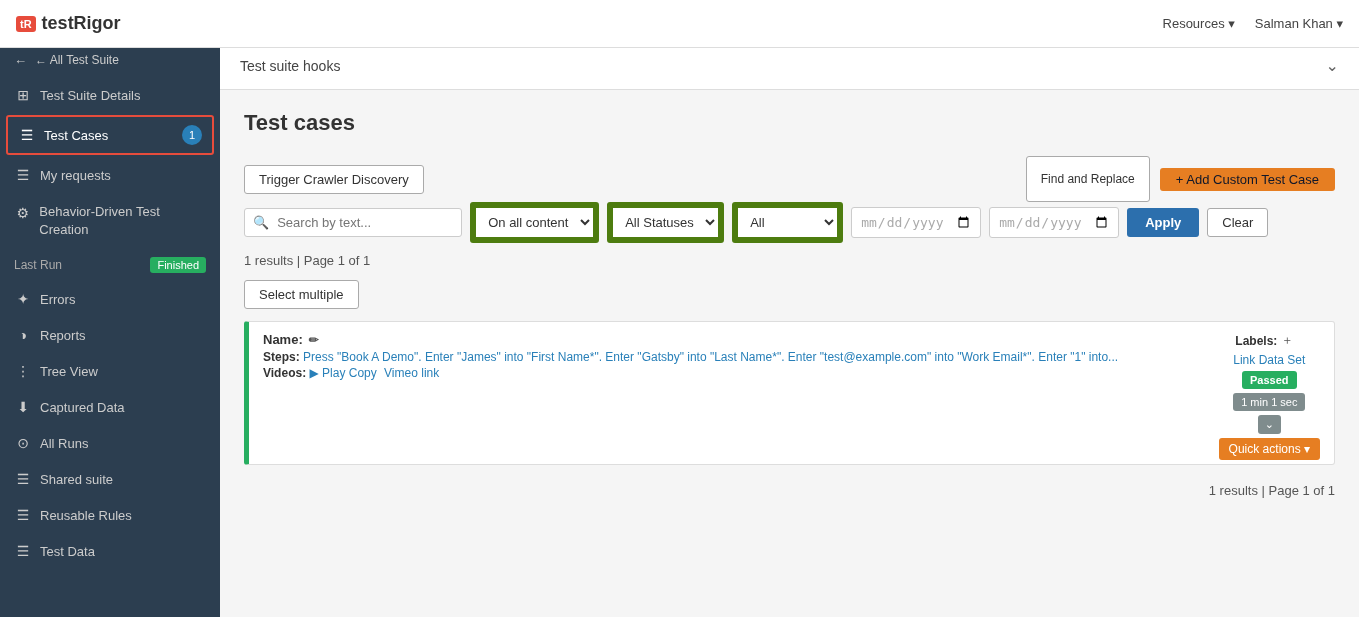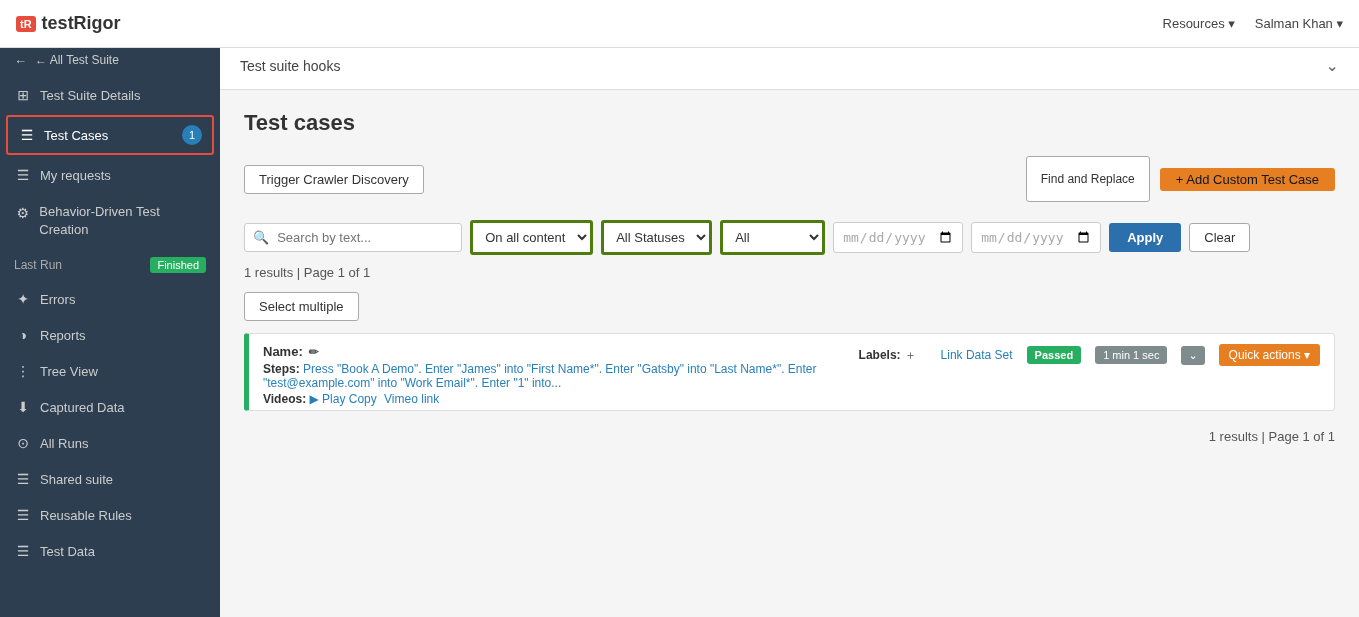--- a/index.html
+++ b/index.html
@@ -141,21 +141,20 @@
       font-weight: 600;
       color: #333;
       margin-bottom: 20px;
     }
 
     
     .toolbar-row {
       display: flex;
       align-items: center;
       justify-content: space-between;
-      margin-bottom: 18px;
     }
     .btn-outline {
       border: 1px solid #aaa;
       background: #fff;
       color: #333;
       padding: 6px 14px;
       border-radius: 3px;
       cursor: pointer;
       font-size: 13px;
     }
@@ -204,21 +203,21 @@
     .search-icon { color: #888; font-size: 13px; }
     .search-input {
       border: none;
       outline: none;
       font-size: 13px;
       padding: 6px 4px;
       width: 180px;
       color: #333;
     }
     .filter-select {
-      border: 3px solid #4d7c0f;
+      border: 6px solid #4d7c0f;
       border-radius: 3px;
       background: #fff;
       padding: 6px 8px;
       font-size: 13px;
       color: #333;
       cursor: pointer;
     }
     .date-input {
       border: 1px solid #ccc;
       border-radius: 3px;
@@ -304,24 +303,25 @@
     .tc-videos {
       font-size: 12px;
       color: #555;
     }
     .tc-videos strong { color: #333; }
     .tc-videos a { color: #2980b9; text-decoration: none; }
 
     .tc-right {
       display: flex;
       align-items: center;
-      gap: 14px;
+      gap: 4px;
       flex-shrink: 0;
       flex-wrap: wrap;
       justify-content: flex-end;
+      flex-direction: column;
     }
     .tc-labels {
       display: flex;
       align-items: center;
       gap: 4px;
       font-size: 12px;
       color: #555;
       margin-right: 10px;
     }
     .tc-labels strong { color: #333; }

